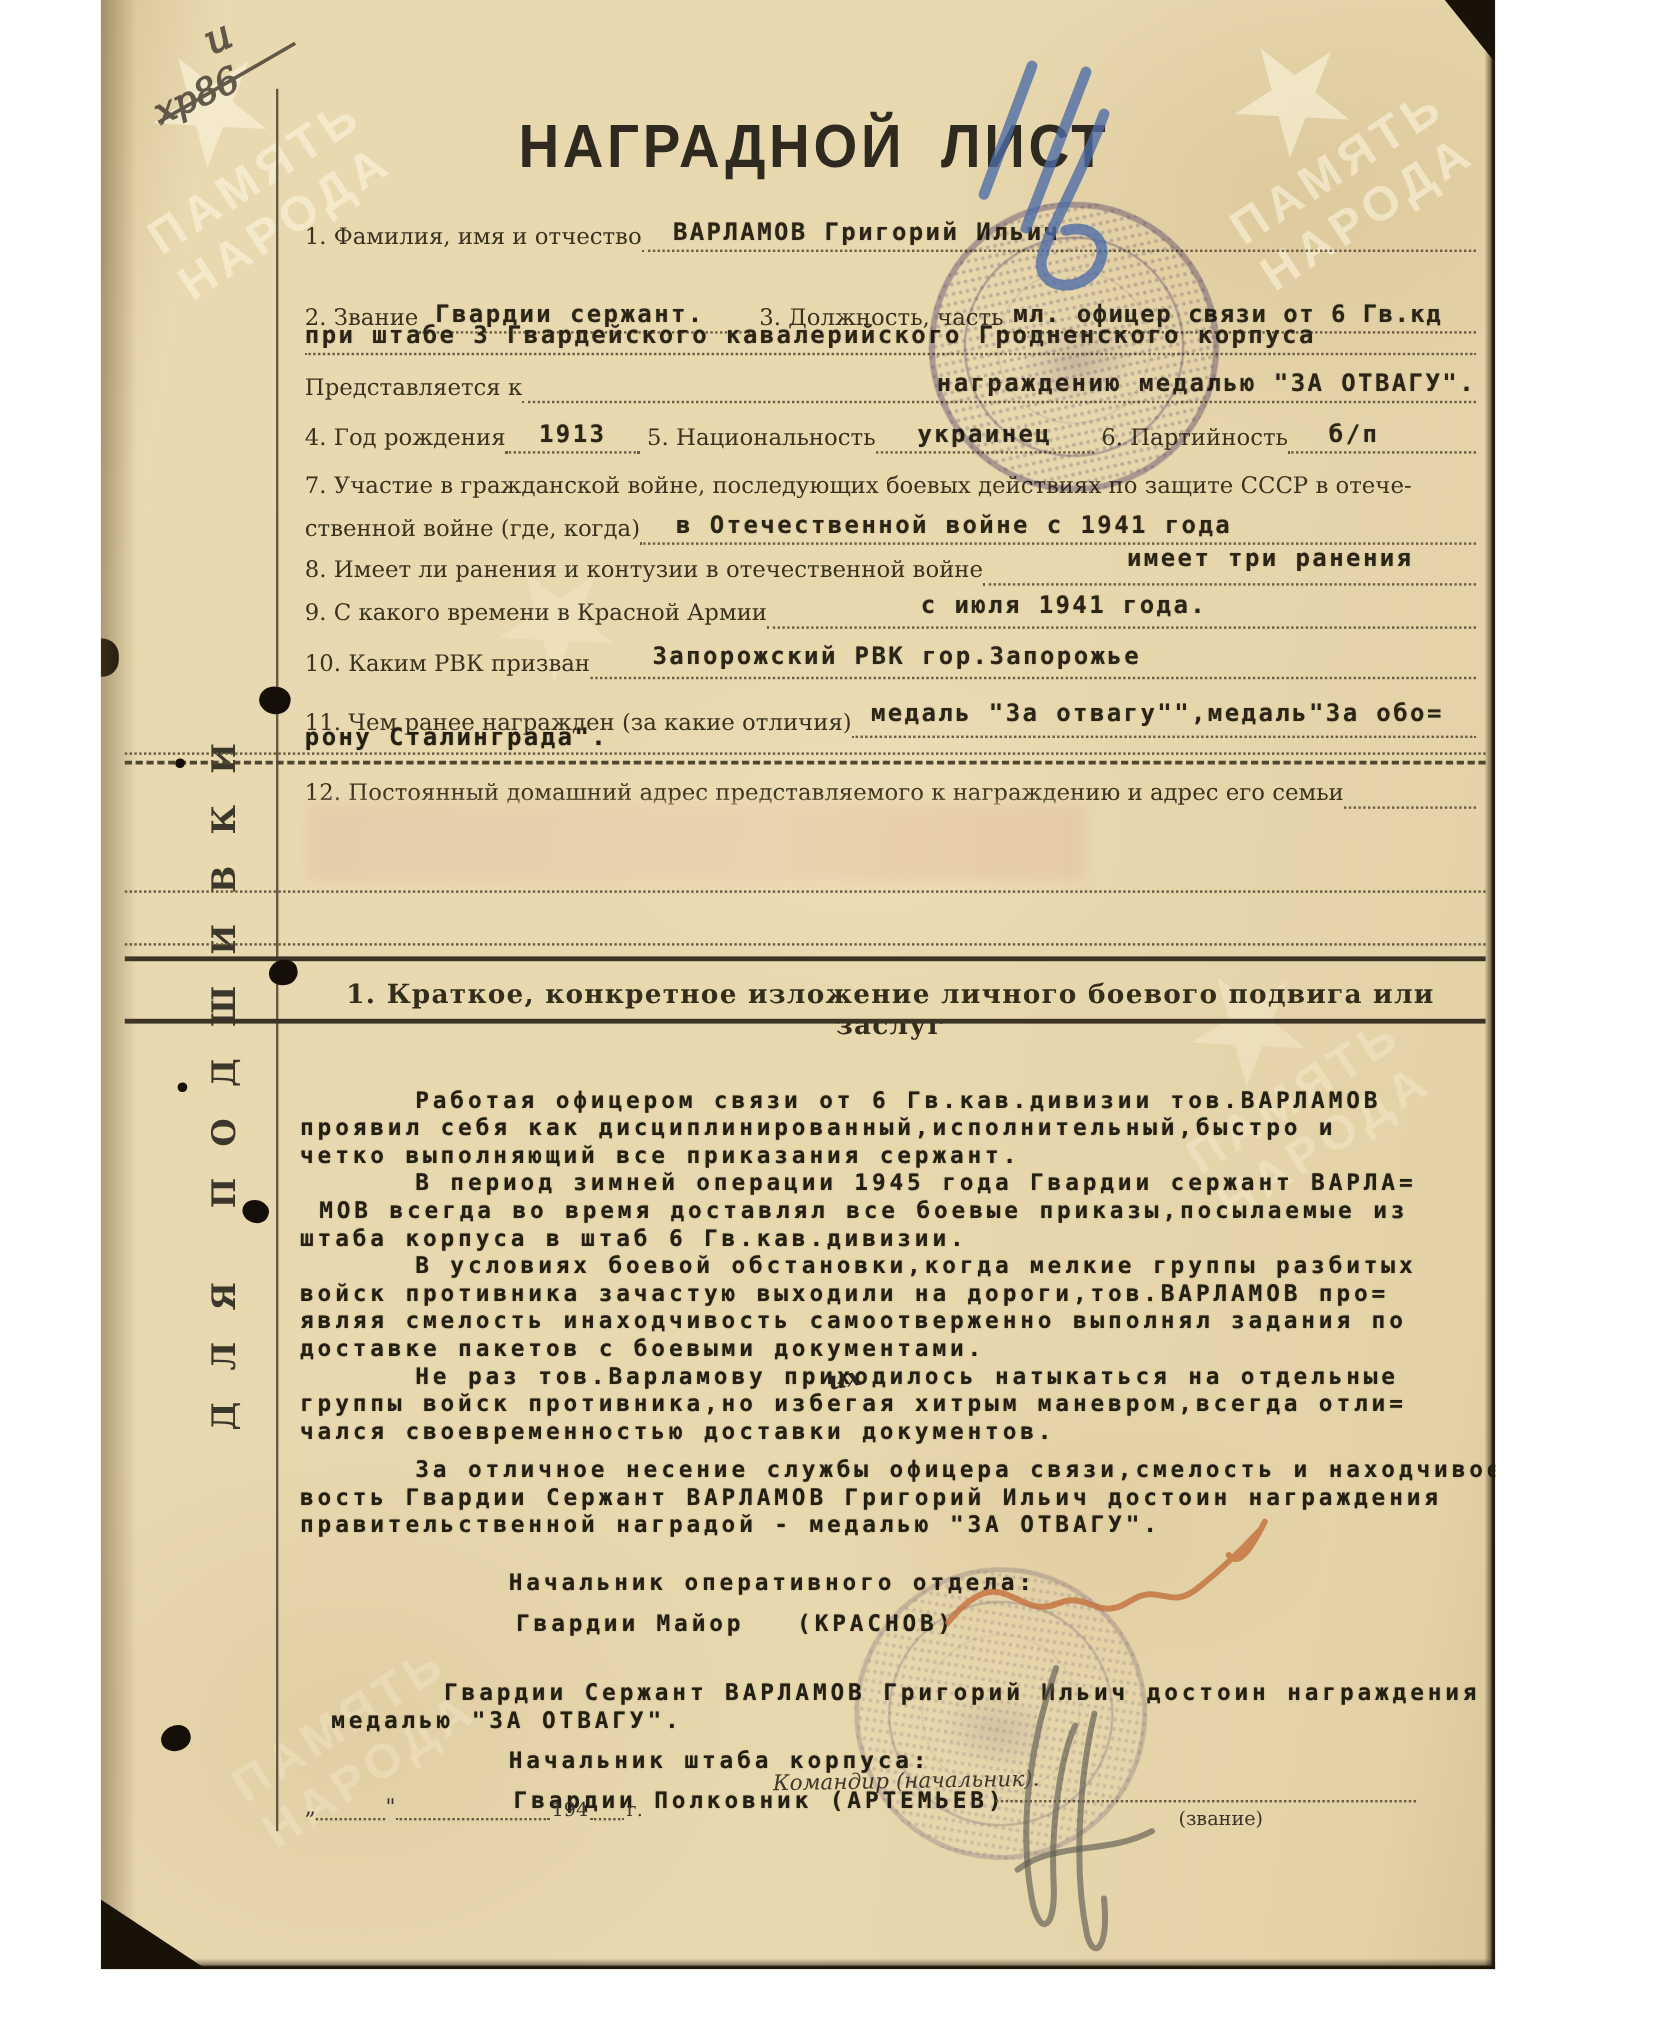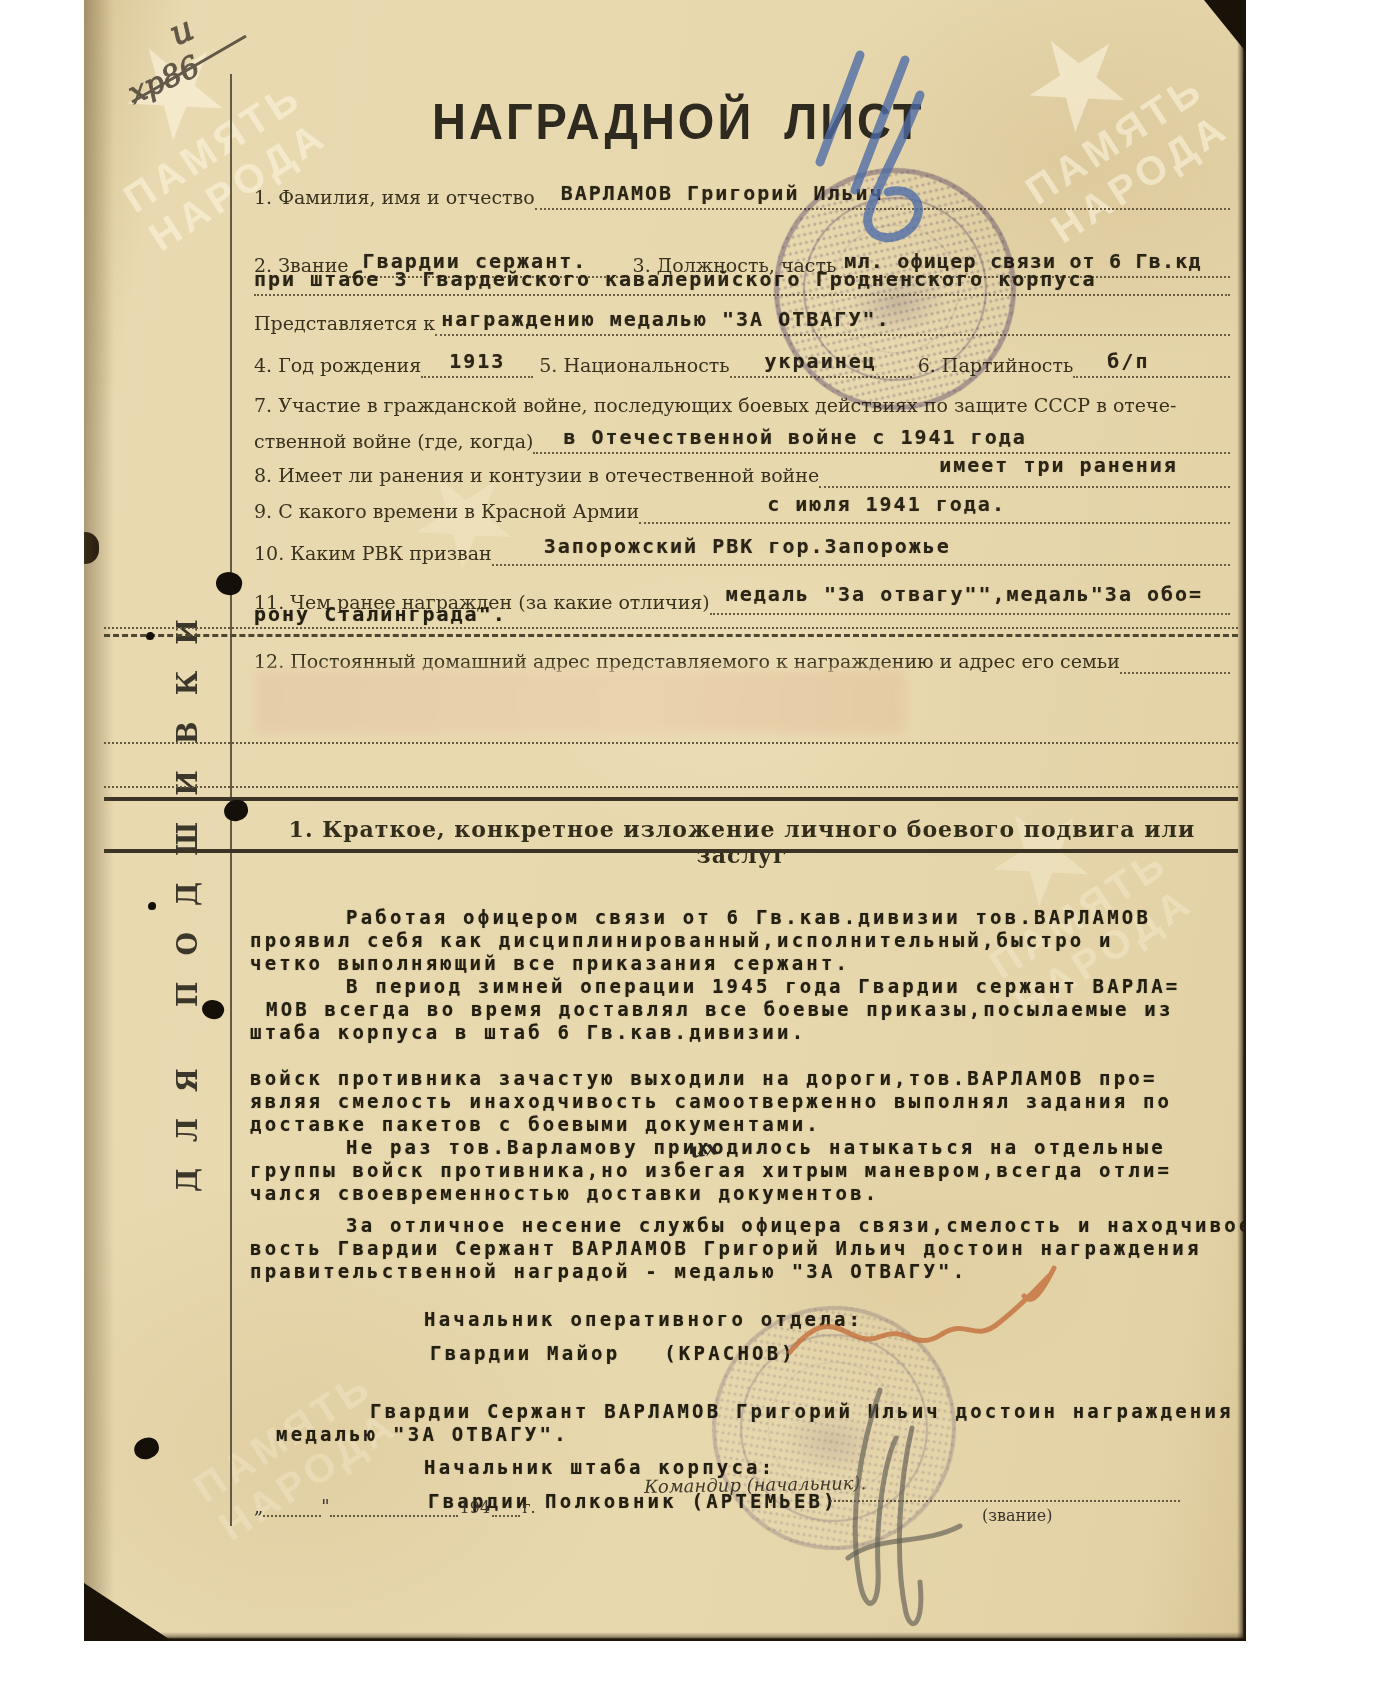--- a/index.html
+++ b/index.html
@@ -132,21 +132,21 @@
       <span class="lbl">2. Звание</span>
       <span class="fill wfix" style="flex:0 0 276px;"><span class="typed" style="padding-left:14px;">Гвардии сержант.</span></span>
       <span class="lbl" style="padding-left:8px;">3. Должность, часть</span>
       <span class="fill"><span class="typed" style="padding-left:8px;letter-spacing:1.2px;">мл. офицер связи от 6 Гв.кд</span></span>
     </div>
 
     <div class="row" style="top:268px;">
       <span class="fill"><span class="typed">при штабе 3 Гвардейского кавалерийского Гродненского корпуса</span></span>
     </div>
 
-    <div class="row" style="top:308px;">
+    <div class="row" style="top:308px;text-align:right;">
       <span class="lbl">Представляется к</span>
       <span class="fill"><span class="typed" style="padding-left:6px;">награждению медалью "ЗА ОТВАГУ".</span></span>
     </div>
 
     <div class="row" style="top:350px;">
       <span class="lbl">4. Год рождения</span>
       <span class="fill wfix" style="flex:0 0 112px;text-align:center;"><span class="typed">1913</span></span>
       <span class="lbl" style="padding-left:6px;">5. Национальность</span>
       <span class="fill wfix" style="flex:0 0 182px;text-align:center;"><span class="typed">украинец</span></span>
       <span class="lbl" style="padding-left:6px;">6. Партийность</span>
@@ -196,20 +196,21 @@
     <div class="trule" style="top:797px;"></div>
     <div class="sec-head">1. Краткое, конкретное изложение личного боевого подвига или заслуг</div>
     <div class="trule" style="top:849px;"></div>
 
     <div class="bline ind" style="top:906px;">Работая офицером связи от 6 Гв.кав.дивизии тов.ВАРЛАМОВ</div>
     <div class="bline" style="top:929px;">проявил себя как дисциплинированный,исполнительный,быстро и</div>
     <div class="bline" style="top:952px;">четко выполняющий все приказания сержант.</div>
     <div class="bline ind" style="top:975px;">В период зимней операции 1945 года Гвардии сержант ВАРЛА=</div>
     <div class="bline" style="top:998px;padding-left:16px;">МОВ всегда во время доставлял все боевые приказы,посылаемые из</div>
     <div class="bline" style="top:1021px;">штаба корпуса в штаб 6 Гв.кав.дивизии.</div>
+    <div class="bline ind" style="top:1044px;">В условиях боевой обстановки,когда мелкие группы разбитых</div>
     <div class="bline" style="top:1067px;">войск противника зачастую выходили на дороги,тов.ВАРЛАМОВ про=</div>
     <div class="bline" style="top:1090px;">являя смелость инаходчивость самоотверженно выполнял задания по</div>
     <div class="bline" style="top:1113px;">доставке пакетов с боевыми документами.</div>
     <div class="bline ind" style="top:1136px;">Не раз тов.Варламову приходилось натыкаться на отдельные</div>
     <div class="bline" style="top:1159px;">группы войск противника,но избегая хитрым маневром,всегда отли=</div>
     <div class="bline" style="top:1182px;">чался своевременностью доставки документов.</div>
     <div class="bline ind" style="top:1214px;">За отличное несение службы офицера связи,смелость и находчивое</div>
     <div class="bline" style="top:1237px;">вость Гвардии Сержант ВАРЛАМОВ Григорий Ильич достоин награждения</div>
     <div class="bline" style="top:1260px;">правительственной наградой - медалью "ЗА ОТВАГУ".</div>
 

